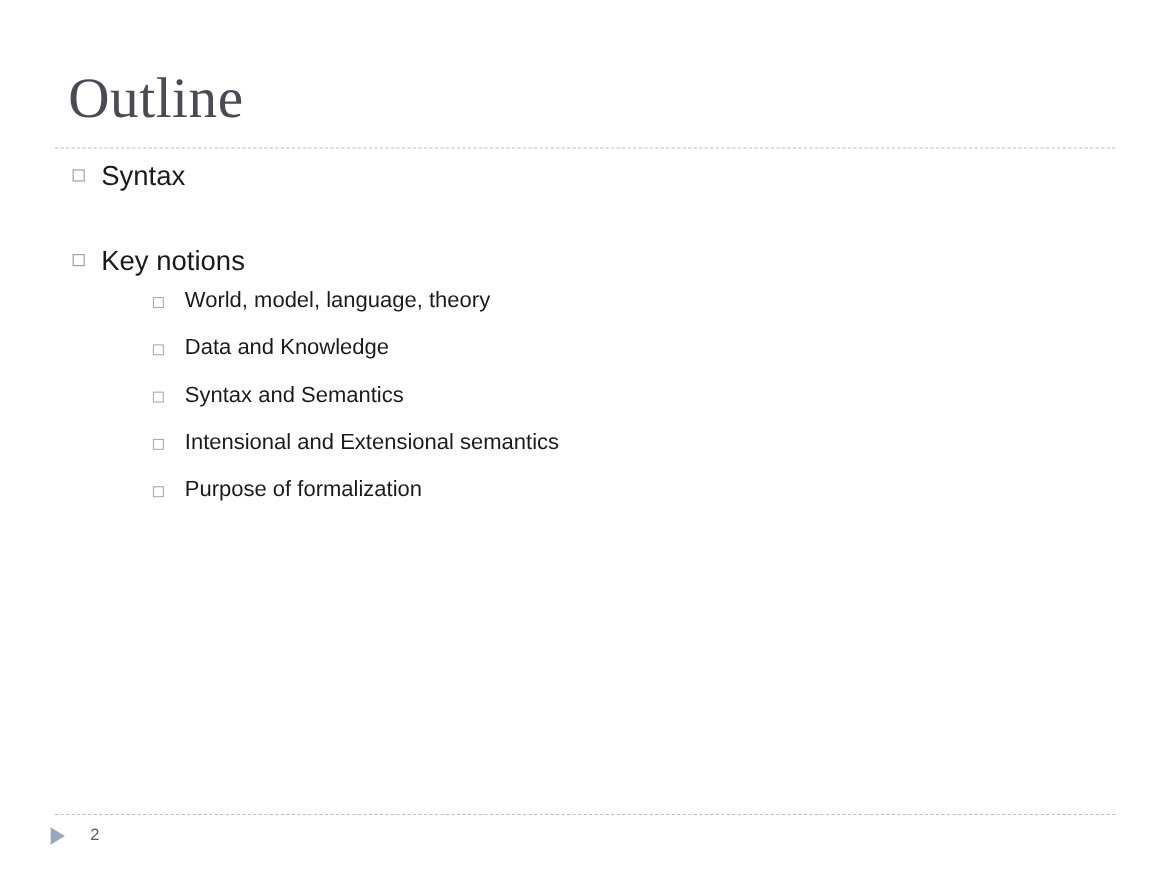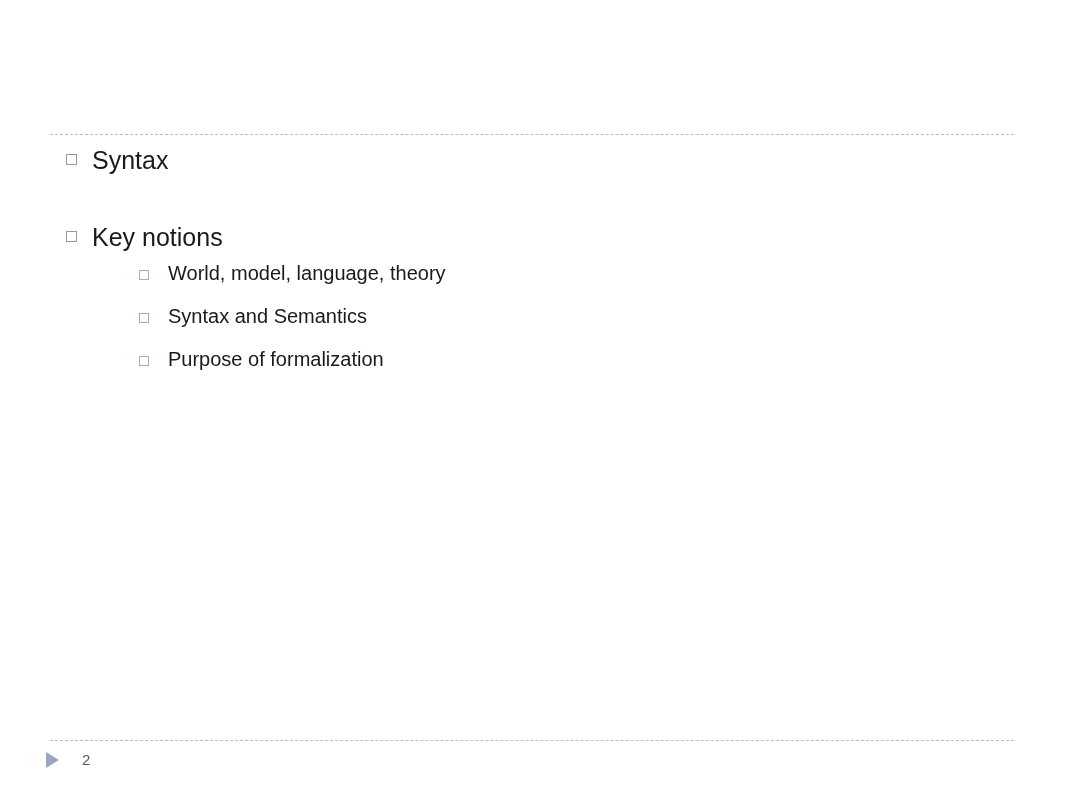--- a/index.html
+++ b/index.html
@@ -109,20 +109,21 @@
     top: 751px;
     font-size: 15px;
     color: #555a66;
   }
 </style>
 </head>
 <body>
 
 <div class="slide">
 
+  <div class="title">Outline</div>
   <div class="title-rule"></div>
 
   <div class="body-area">
 
     <ul class="level1">
 
       <li class="item1">
         <span class="bullet1"></span>
         <span>Syntax</span>
       </li>
@@ -133,24 +134,29 @@
         <span class="bullet1"></span>
         <span>Key notions</span>
 
         <ul class="level2">
           <li class="item2">
             <span class="bullet2"></span>
             <span>World, model, language, theory</span>
           </li>
           <li class="item2">
             <span class="bullet2"></span>
+            <span>Data and Knowledge</span>
+          </li>
+          <li class="item2">
+            <span class="bullet2"></span>
             <span>Syntax and Semantics</span>
           </li>
           <li class="item2">
             <span class="bullet2"></span>
+            <span>Intensional and Extensional semantics</span>
           </li>
           <li class="item2">
             <span class="bullet2"></span>
             <span>Purpose of formalization</span>
           </li>
         </ul>
       </li>
 
     </ul>
 

